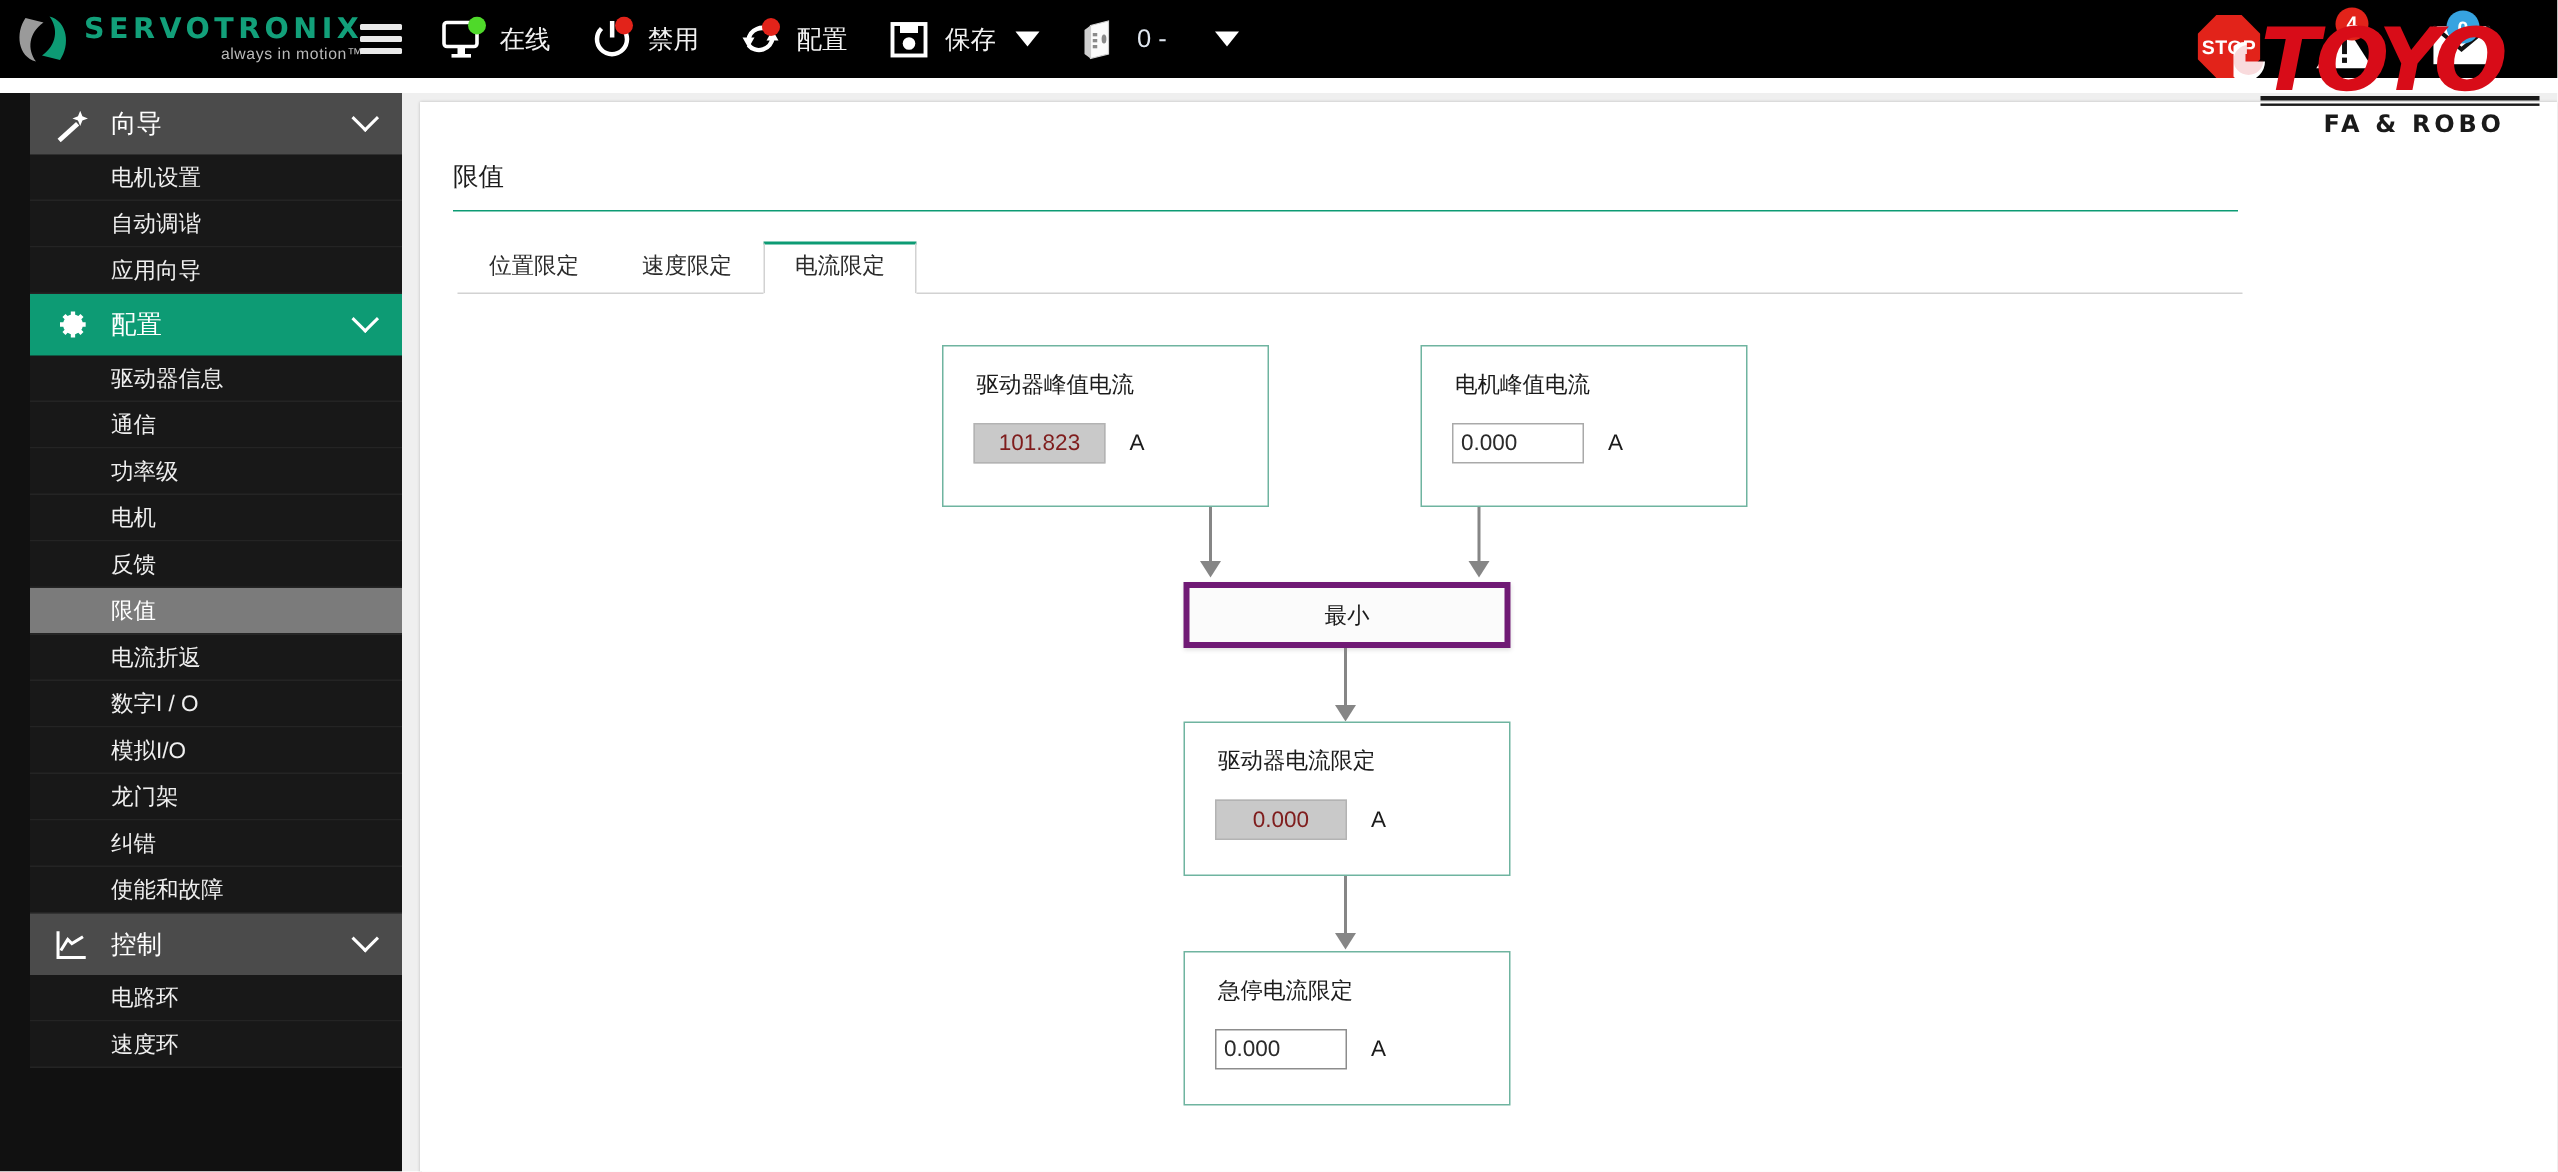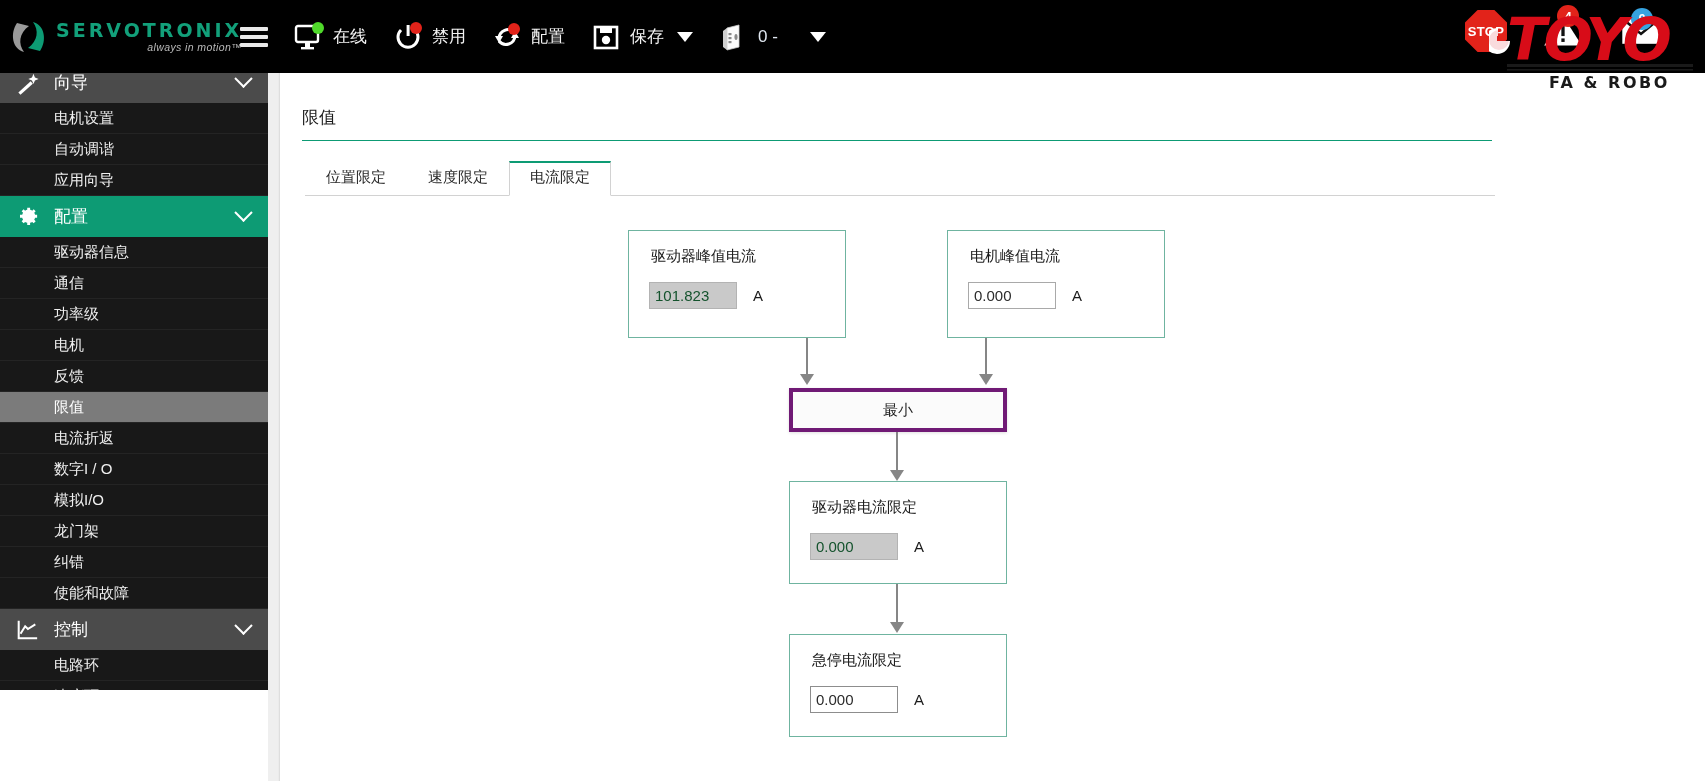--- a/index.html
+++ b/index.html
@@ -6,32 +6,32 @@
   html, body {
     width: 1705px; height: 781px;
     overflow: hidden;
     background: #ffffff;
     font-family: "Liberation Sans", "DejaVu Sans", sans-serif;
   }
   #app { position: relative; width: 1705px; height: 781px; background:#ffffff; }
 
   
   .topbar {
-    position: absolute; left:0; top:0; width:1705px; height:73px;
+    position: absolute; left:0; top:0; width:1705px; height:52px;
     background:#000000; display:flex; align-items:center; z-index: 5;
   }
   .logo-wrap { display:flex; align-items:center; padding-left:10px; width:210px; }
   .logo-leaf { position:relative; width:40px; height:40px; flex:none; }
   .logo-txt { margin-left:6px; line-height:1; }
   .logo-name {
     color:#12a07a; font-size:19px; letter-spacing:3.0px; font-weight:600;
     font-family:"DejaVu Sans","Liberation Sans",sans-serif;
   }
   .logo-tag {
-    color:#b9b9b9; font-size:10.5px; font-style:italic; letter-spacing:0.4px;
+    color:#b9b9b9; font-size:10.5px; letter-spacing:0.4px;
     text-align:right; margin-top:2px;
   }
 
   .hamburger { margin-left:30px; width:28px; display:flex; flex-direction:column; gap:4px; cursor:pointer;}
   .hamburger span { display:block; height:4px; background:#e9e9e9; border-radius:1px; }
 
   .tb-item { display:flex; align-items:center; gap:9px; margin-left:26px; cursor:pointer; }
   .tb-label { color:#f2f2f2; font-size:17px; white-space:nowrap; }
   .tb-label.blue { color:#dfe6ef; }
   .ico { position:relative; width:30px; height:30px; flex:none; }
@@ -55,22 +55,22 @@
   }
   .stop-oct span { color:#fff; font-size:13px; font-weight:bold; letter-spacing:0.3px;}
 
   .toyo {
     position:absolute; right:6px; top:2px; width:210px; height:100px; z-index:6;
     pointer-events:none;
   }
 
   
   .sidebar {
-    position:absolute; left:0; top:62px; width:268px; height:628px;
-    background:#111111; overflow:hidden; z-index:3;
+    position:absolute; left:0; top:62px; width:268px; height:719px;
+    background:#111111; overflow:hidden; z-index:3;padding-left:20px;
   }
   .sec-head {
     height:41px; display:flex; align-items:center; background:#4b4b4b;
     color:#ffffff; font-size:17px; cursor:pointer; position:relative;
   }
   .sec-head.active { background:#0d9b74; }
   .sec-ico { width:54px; display:flex; align-items:center; justify-content:center; }
   .sec-chev {
     position:absolute; right:18px; top:50%; transform:translateY(-50%);
   }
@@ -116,21 +116,21 @@
   .fbox {
     position:absolute; border:1px solid #6fb4a0; background:#ffffff;
   }
   .fbox .cap { font-size:15px; color:#1b1b1b; margin:16px 0 0 22px; }
   .fieldrow { display:flex; align-items:center; margin:16px 0 0 20px; }
   .fieldrow input {
     width:88px; height:27px; font-size:15px; padding:2px 5px;
     font-family:"Liberation Sans","DejaVu Sans",sans-serif;
     border:1px solid #a9a9a9; background:#ffffff; color:#2b2b2b; outline:none;
   }
-  .fieldrow input[disabled] { background:#c9c9c9; color:#14532d; border-color:#b3b3b3; }
+  .fieldrow input[disabled] { background:#c9c9c9; color:#7f1d1d; border-color:#b3b3b3;text-align:center; }
   .fieldrow input.focused { border:1px solid #8d8d8d; }
   .unit { font-size:15px; color:#1b1b1b; margin-left:16px; }
   .minbox {
     position:absolute; background:#fbfbfb; border:4px solid #701a75;
     box-shadow:0 1px 3px rgba(0,0,0,.13);
     display:flex; align-items:center; justify-content:center;
     font-size:15px; color:#1b1b1b;
   }
   .arrow { position:absolute; width:14px; }
   .arrow .shaft { width:2px; background:#868686; margin:0 auto; }

